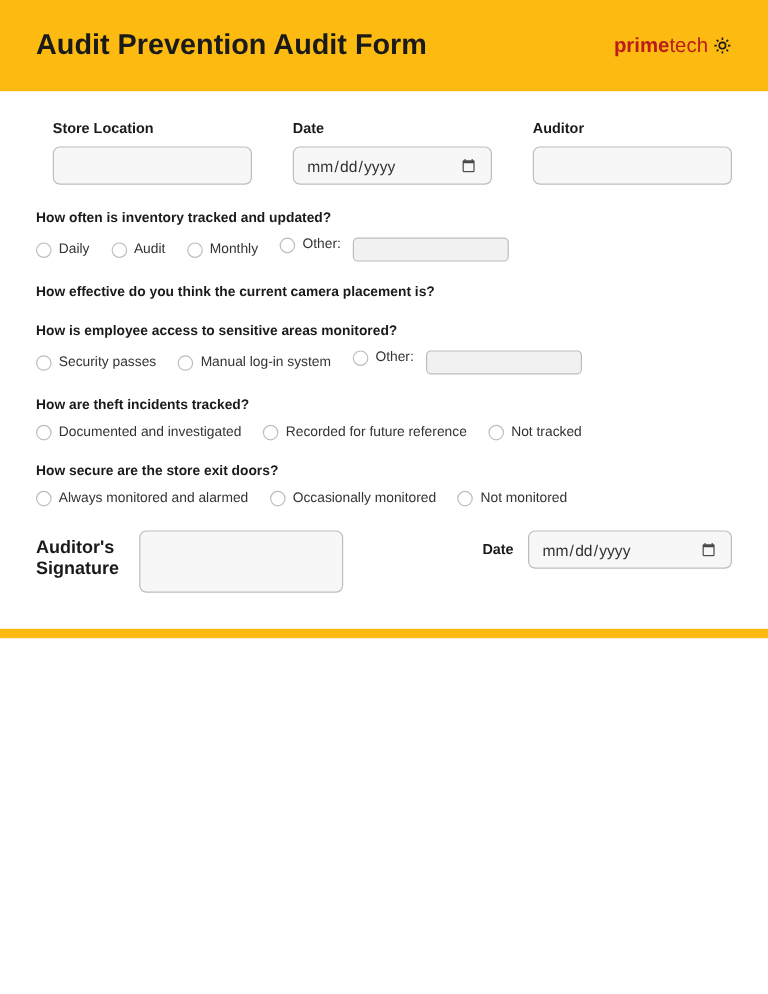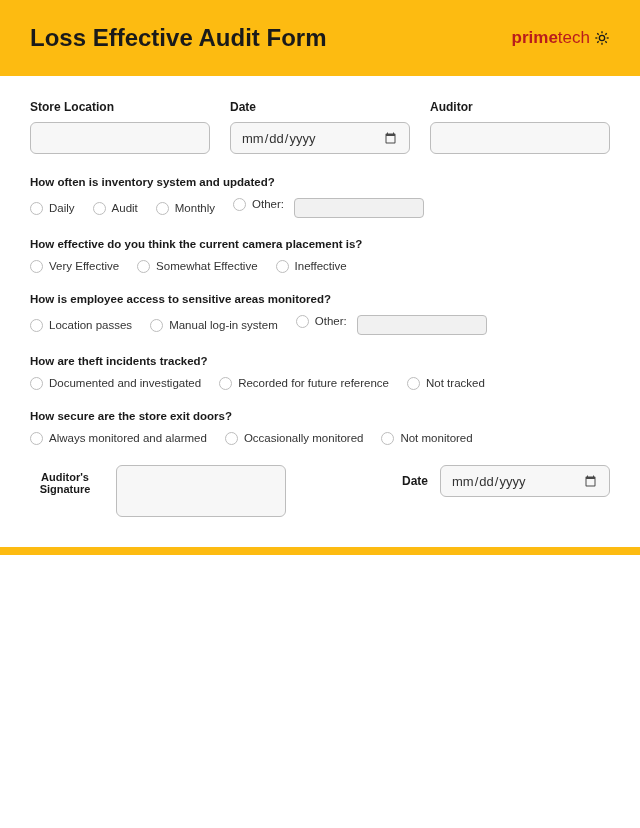--- a/index.html
+++ b/index.html
@@ -33,21 +33,21 @@
     margin-left: 4px;
     display: inline-flex;
     align-items: center;
   }
   .content { padding: 24px 30px 16px; }
   .row3 {
     display: flex;
     gap: 20px;
     margin-bottom: 22px;
   }
-  .field { flex: 1; display: flex; flex-direction: column; }
+  .field { flex: 1; display: flex; flex-direction: column; margin-left: 14px; }
   .label {
     font-size: 12px;
     font-weight: 700;
     margin-bottom: 8px;
   }
   .input, .textarea, .sig-box {
     border: 1px solid #bdbdbd;
     border-radius: 6px;
     background: #f7f7f7;
     font-family: inherit;
@@ -106,25 +106,24 @@
     display: block;
   }
   .textblock { margin-bottom: 18px; }
   .sig-row {
     display: flex;
     align-items: flex-start;
     gap: 16px;
     margin-top: 6px;
   }
   .sig-label {
-    font-size: 11px;
+    font-size: 15px;
     font-weight: 700;
     width: 70px;
     padding-top: 6px;
-    text-align: center;
   }
   .sig-box {
     width: 170px;
     height: 52px;
     background: #f7f7f7;
   }
   .date-col {
     display: flex;
     align-items: center;
     gap: 12px;
@@ -137,21 +136,21 @@
     height: 8px;
     background: #fdbb11;
     margin-top: 14px;
   }
   input[type="date"]::-webkit-calendar-picker-indicator { opacity: 0.7; }
 </style>
 </head>
 <body>
 
 <div class="header">
-  <h1>Loss Effective Audit Form</h1>
+  <h1>Audit Prevention Audit Form</h1>
   <div class="brand">
     <span>prime</span>
       <span class="tech">tech</span>
     <span class="brand-icon">
       <svg width="16" height="16" viewBox="0 0 24 24" fill="none" stroke="#1a1a1a" stroke-width="2">
         <circle cx="12" cy="12" r="4"></circle>
         <line x1="12" y1="2" x2="12" y2="5"></line>
           <line x1="12" y1="19" x2="12" y2="22"></line>
         <line x1="2" y1="12" x2="5" y2="12"></line>
           <line x1="19" y1="12" x2="22" y2="12"></line>
@@ -175,21 +174,21 @@
       <span class="label">Date</span>
       <input class="input" type="date" placeholder="mm/dd/yyyy" style="">
     </div>
     <div class="field">
       <span class="label">Auditor</span>
       <input class="input" type="text" style="">
     </div>
   </div>
 
   <div class="question">
-    <div class="q-label">How often is inventory system and updated?</div>
+    <div class="q-label">How often is inventory tracked and updated?</div>
     <div class="options">
       <label class="opt">
           <input type="radio" class="radio" name="q1" style="">
           <span>Daily</span>
         </label>
       <label class="opt">
           <input type="radio" class="radio" name="q1" style="">
           <span>Audit</span>
         </label>
       <label class="opt">
@@ -199,42 +198,28 @@
       <label class="opt">
           <input type="radio" class="radio" name="q1" style="">
           <span>Other:</span>
           <input class="small-input" type="text" style="">
         </label>
     </div>
   </div>
 
   <div class="question">
     <div class="q-label">How effective do you think the current camera placement is?</div>
-    <div class="options">
-      <label class="opt">
-          <input type="radio" class="radio" name="q2" style="">
-          <span>Very Effective</span>
-        </label>
-      <label class="opt">
-          <input type="radio" class="radio" name="q2" style="">
-          <span>Somewhat Effective</span>
-        </label>
-      <label class="opt">
-          <input type="radio" class="radio" name="q2" style="">
-          <span>Ineffective</span>
-        </label>
-    </div>
   </div>
 
   <div class="question">
     <div class="q-label">How is employee access to sensitive areas monitored?</div>
     <div class="options">
       <label class="opt">
           <input type="radio" class="radio" name="q3" style="">
-          <span>Location passes</span>
+          <span>Security passes</span>
         </label>
       <label class="opt">
           <input type="radio" class="radio" name="q3" style="">
           <span>Manual log-in system</span>
         </label>
       <label class="opt">
           <input type="radio" class="radio" name="q3" style="">
           <span>Other:</span>
           <input class="small-input" type="text" style="">
         </label>

